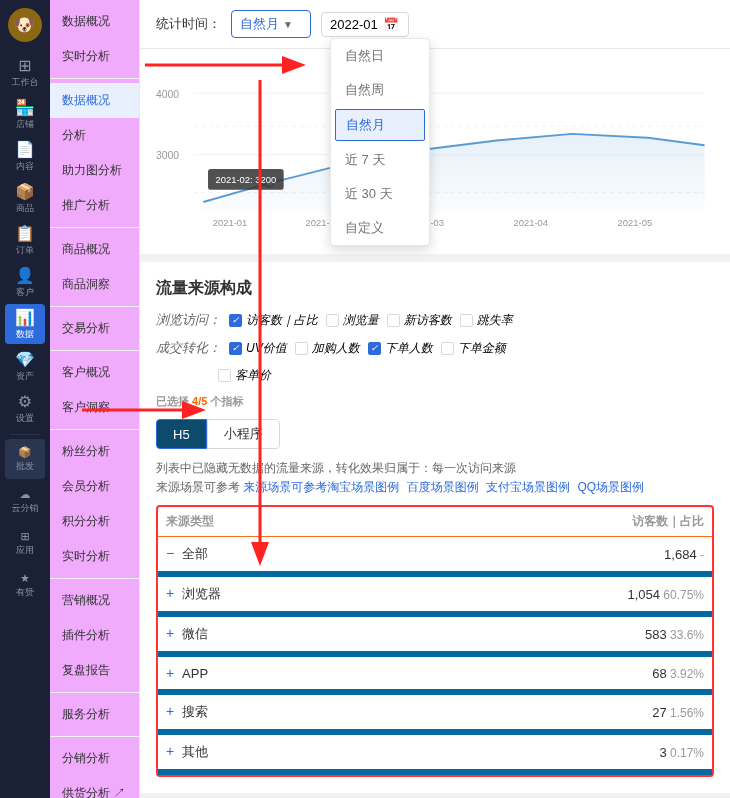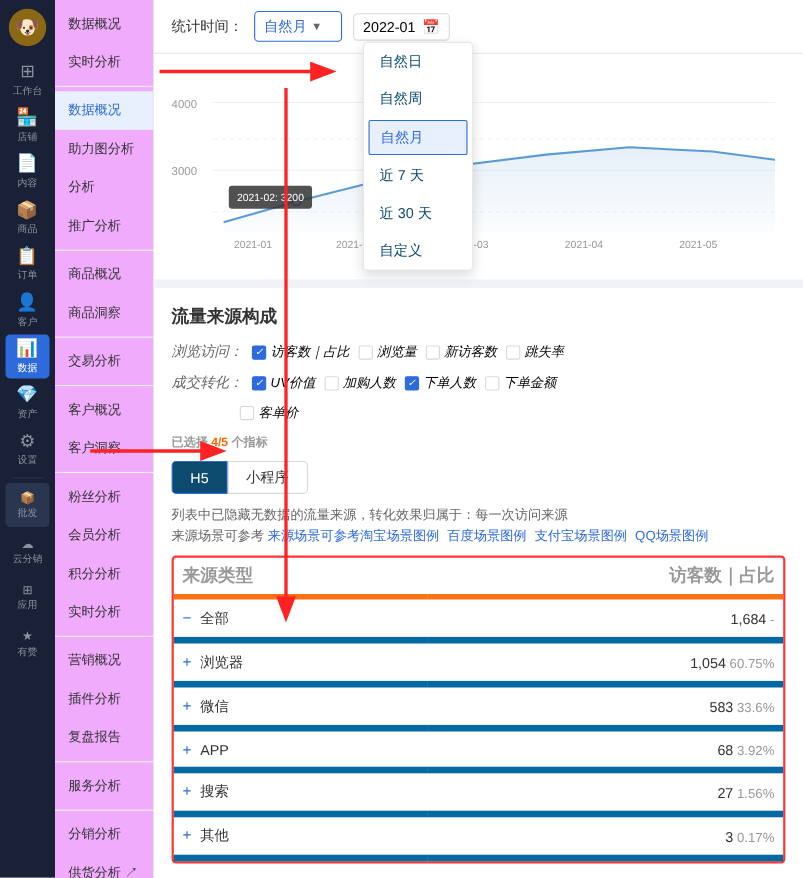--- a/index.html
+++ b/index.html
@@ -128,21 +128,21 @@
       border: 1px solid #e8e8e8;
       border-radius: 4px;
       box-shadow: 0 4px 12px rgba(0,0,0,0.15);
       z-index: 100;
       width: 100px;
     }
     .dropdown-item {
       padding: 8px 14px;
       font-size: 13px;
       cursor: pointer;
-      color: #0c4a6e;
+      color: #737373;
     }
     .dropdown-item.selected {
       color: #2d6bdd;
       background: #e8f0fe;
       font-weight: 500;
       border: 1px solid #2d6bdd;
       border-radius: 2px;
       margin: 2px 4px;
       padding: 6px 10px;
     }
@@ -219,25 +219,25 @@
       font-size: 12px;
       color: #666;
       margin-bottom: 8px;
       line-height: 1.6;
     }
     .info-text a { color: #2d6bdd; text-decoration: none; }
 
     
     .data-table { width: 100%; border-collapse: collapse; }
     .data-table th {
-      font-size: 16px;
+      font-size: 12px;
       color: #999;
       padding: 6px 8px;
       text-align: left;
-      border-bottom: 5px solid #f97316;
+      border-bottom: 1px solid #f97316;
     }
     .data-table th.right { text-align: right; }
     .data-table td {
       font-size: 13px;
       color: #333;
       padding: 8px 8px;
       border-bottom: 6px solid #0369a1;
     }
     .data-table td.right { text-align: right; }
     .expand-icon { color: #2d6bdd; font-size: 14px; margin-right: 4px; cursor: pointer; }
@@ -316,22 +316,22 @@
 </div>
 
 <div class="sidebar-nav">
   <div class="nav-section">
     <div class="nav-item">数据概况</div>
     <div class="nav-item">实时分析</div>
   </div>
   <div class="nav-divider"></div>
   <div class="nav-section">
     <div class="nav-item active">数据概况</div>
+    <div class="nav-item">分析</div>
     <div class="nav-item">助力图分析</div>
-    <div class="nav-item">分析</div>
     <div class="nav-item">推广分析</div>
   </div>
   <div class="nav-divider"></div>
   <div class="nav-section">
     <div class="nav-item">商品概况</div>
     <div class="nav-item">商品洞察</div>
   </div>
   <div class="nav-divider"></div>
   <div class="nav-section">
     <div class="nav-item">交易分析</div>

